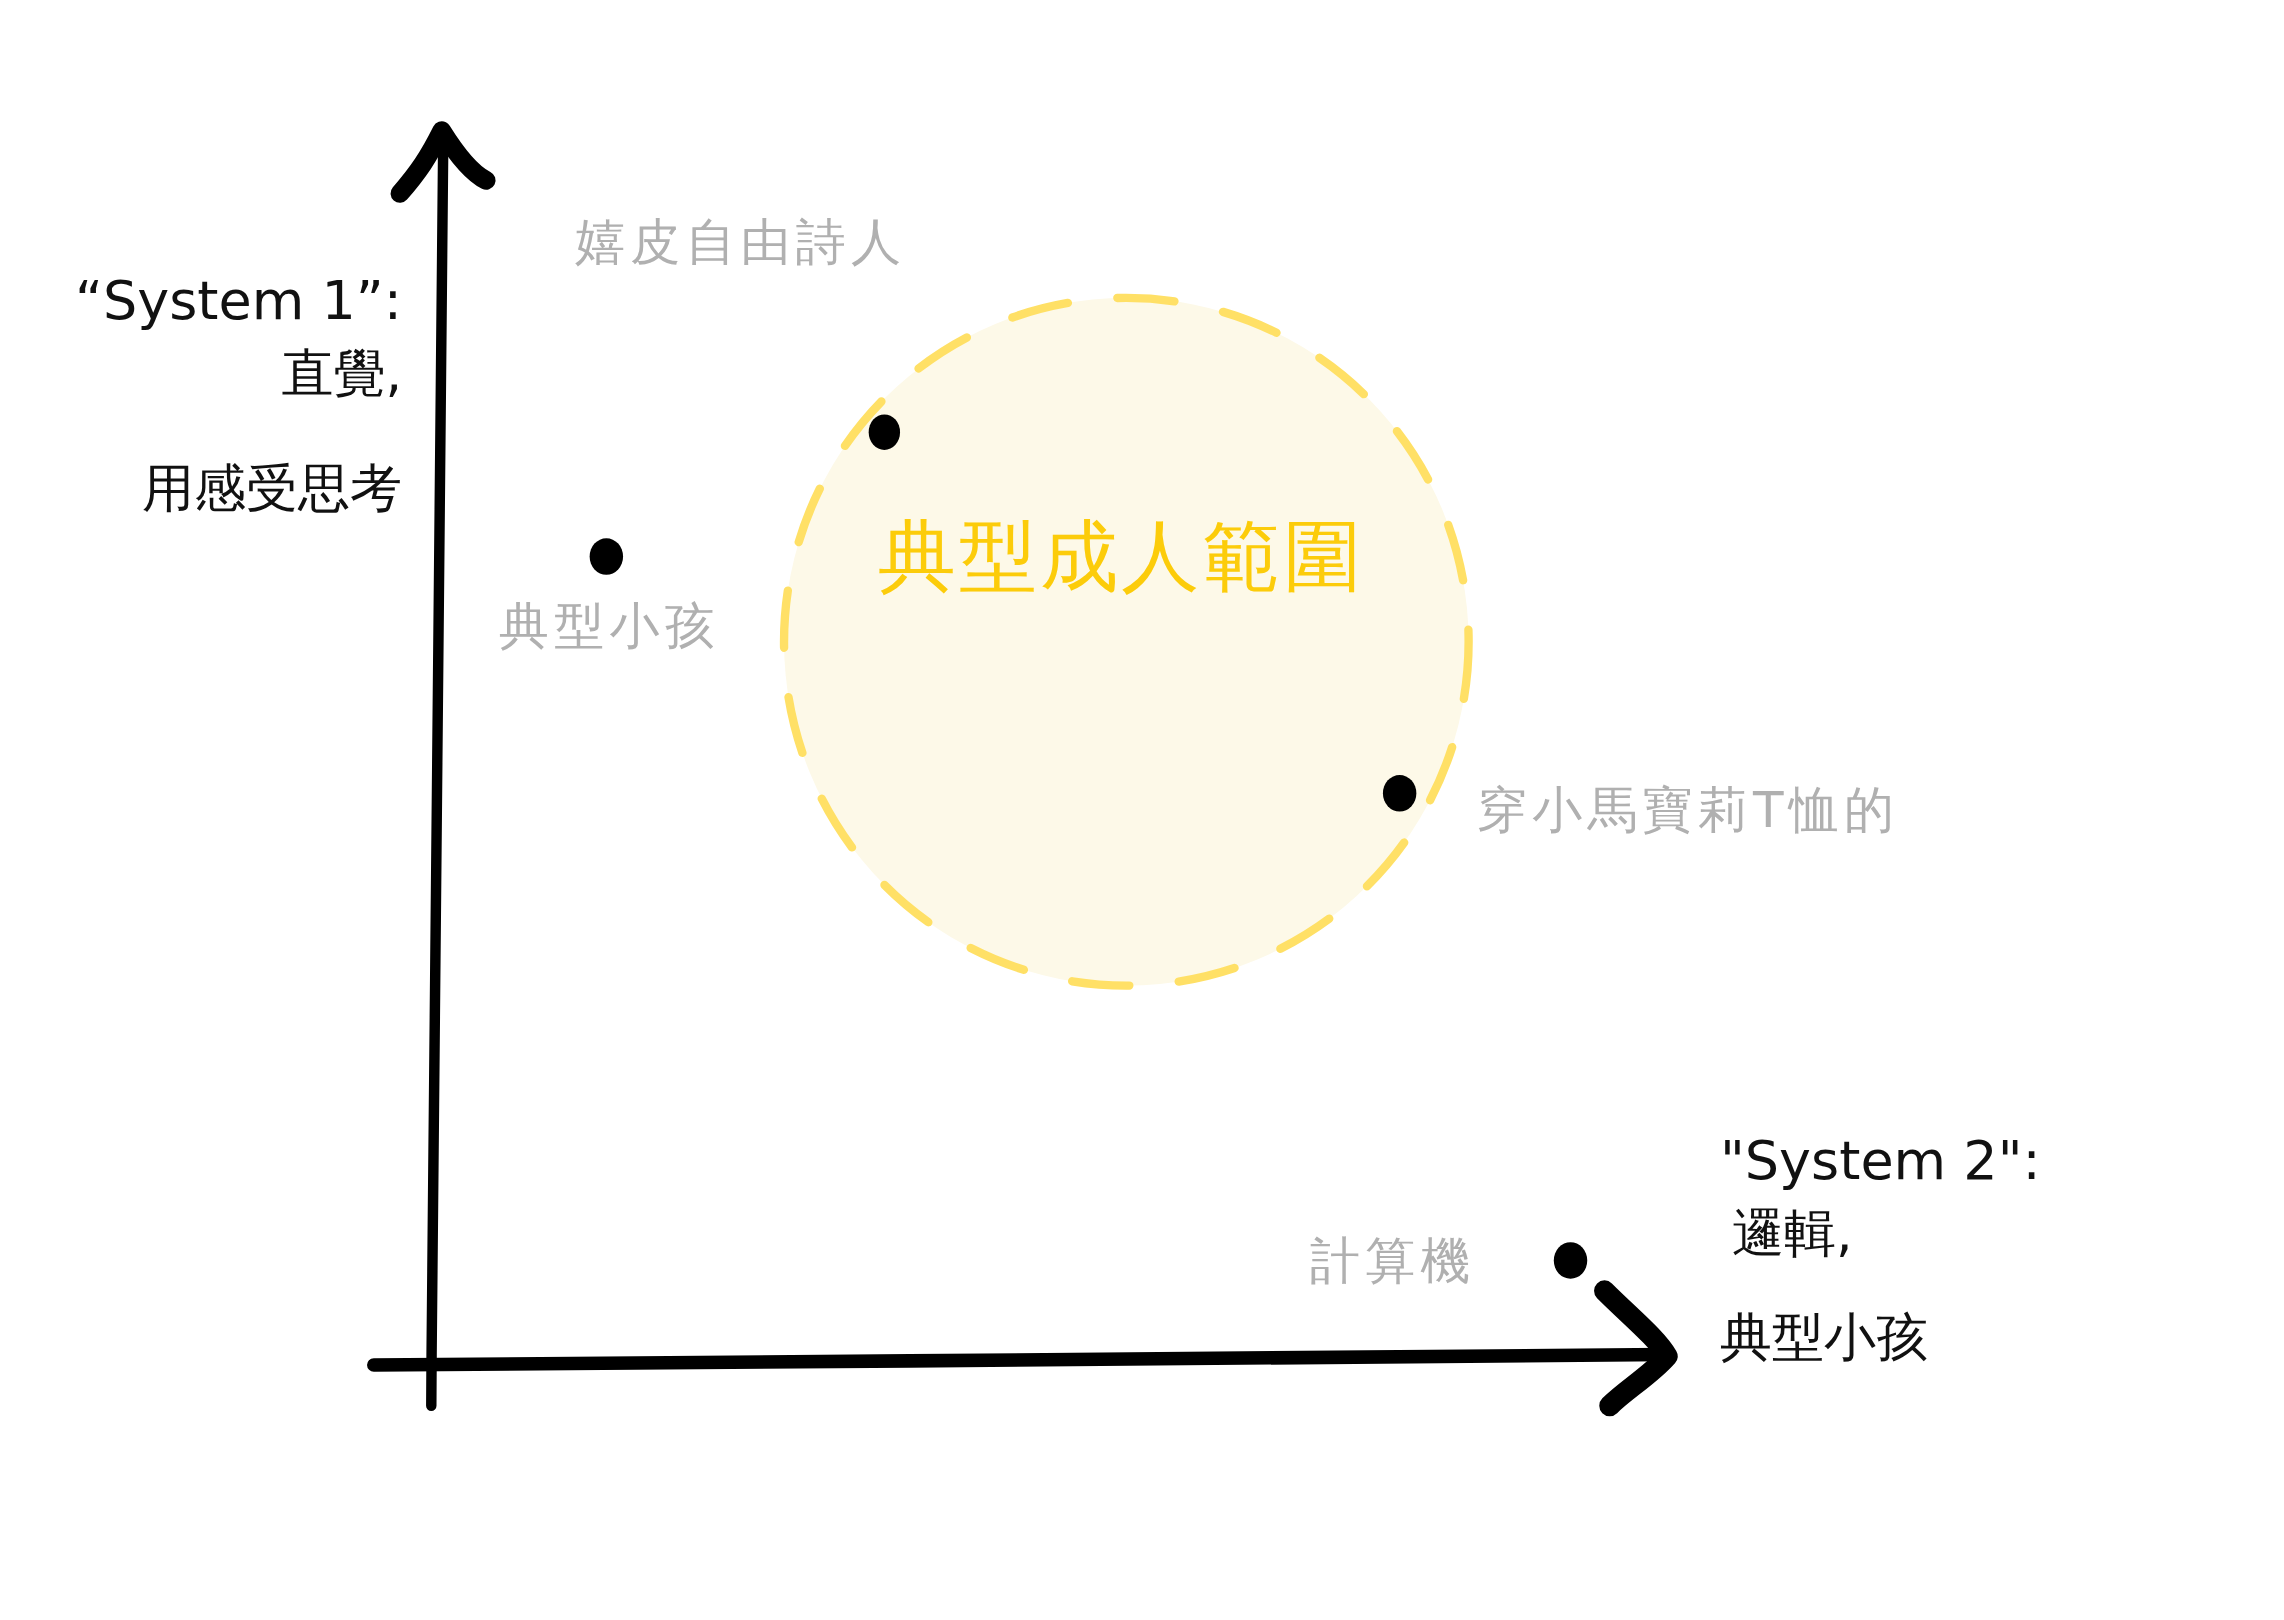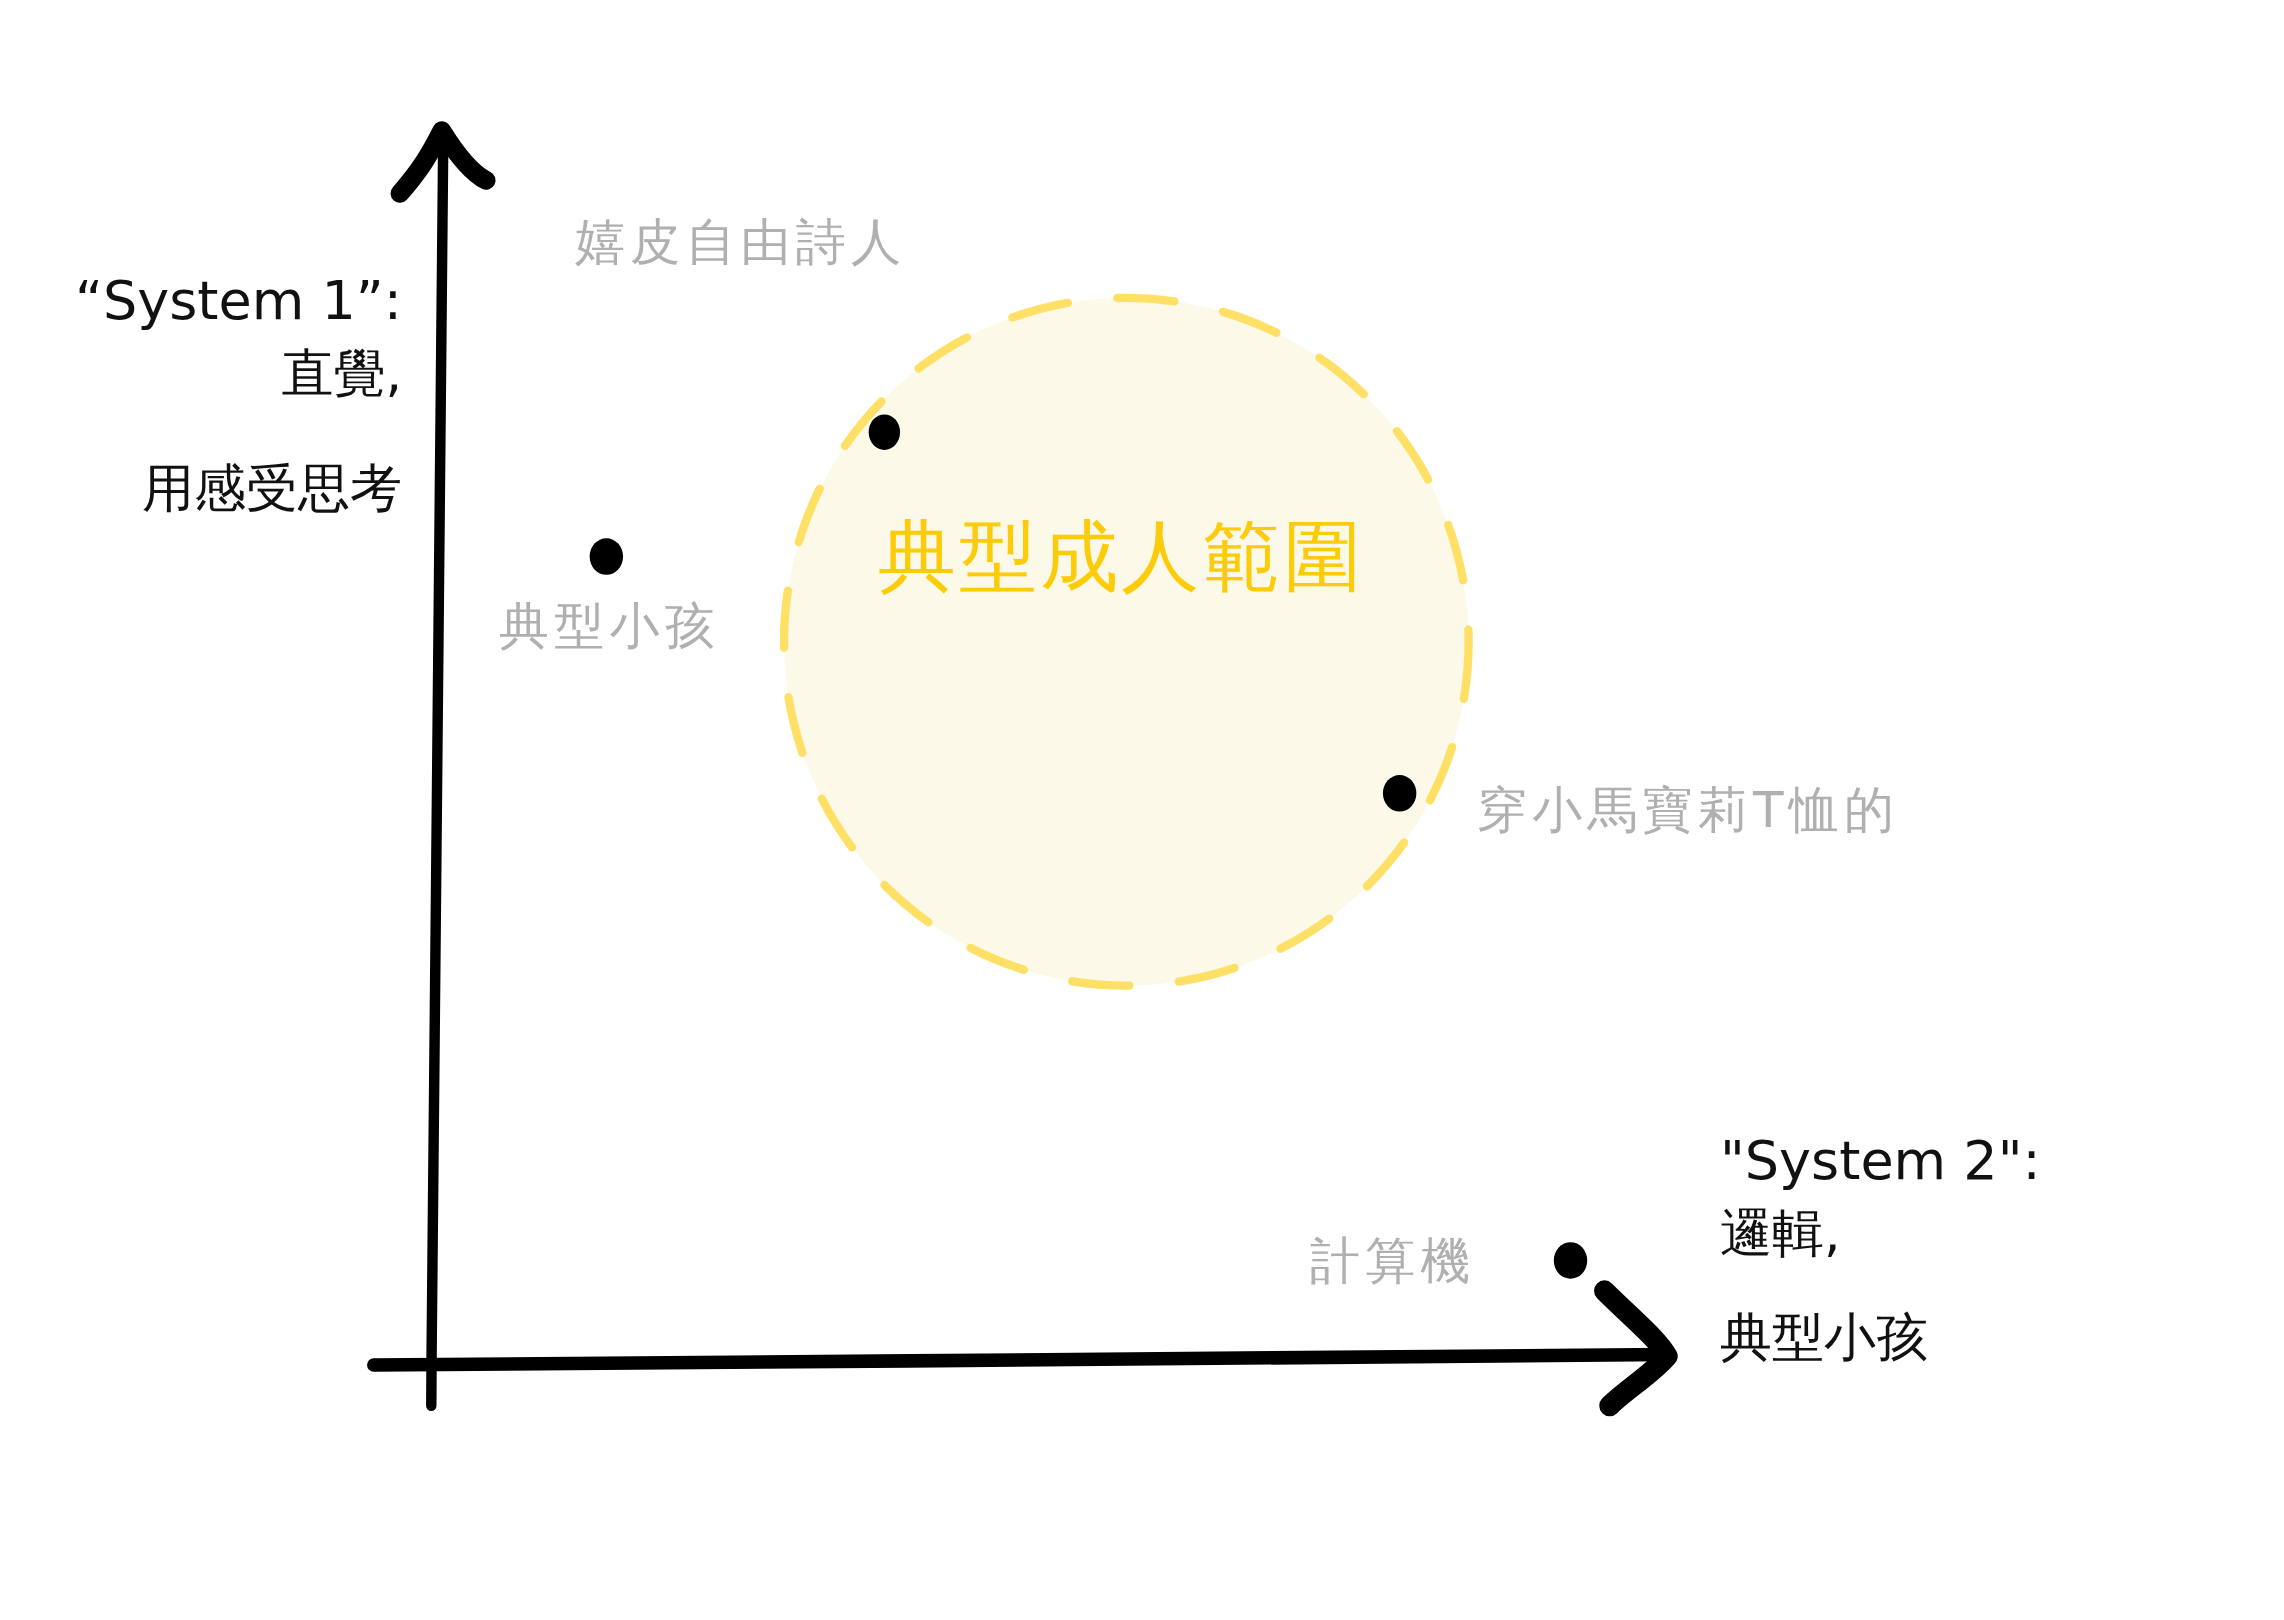--- a/index.html
+++ b/index.html
@@ -39,21 +39,21 @@
 </svg>
 
 <div class="label axis-label right-align" style="right: 1882px; top: 264px; width: 418px;">
   <div style="font-size:54px; line-height:73px;">“System 1”:</div>
   <div style="font-size:52px; line-height:73px;">直覺,</div>
   <div style="font-size:52px; line-height:73px; margin-top:42px;">用感受思考</div>
 </div>
 
 <div class="label axis-label" style="left: 1720px; top: 1124px;">
   <div style="font-size:54px; line-height:73px;">"System 2":</div>
-  <div style="font-size:52px; line-height:73px;">邏輯,</div>
+  <div style="font-size:52px; line-height:73px;margin-left:12px;">邏輯,</div>
   <div style="font-size:52px; line-height:73px; margin-top:31px;">典型小孩</div>
 </div>
 
 <div class="label point-label" style="left: 575px; top: 212px;">嬉皮自由詩人</div>
 <div class="label point-label" style="left: 499px; top: 596px;">典型小孩</div>
 <div class="label point-label" style="left: 1477px; top: 784px; line-height: 52px;">
   <div>穿小馬寶莉T恤的</div>
 </div>
 <div class="label point-label" style="left: 1310px; top: 1231px;">計算機</div>
 

